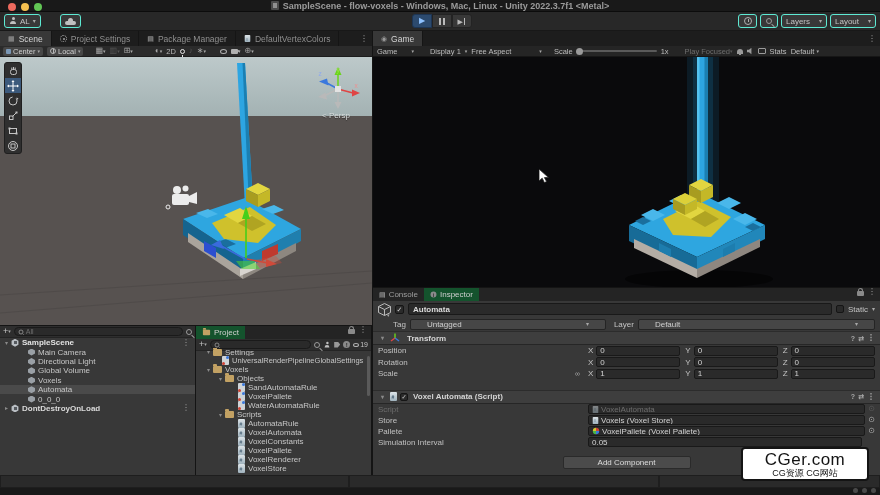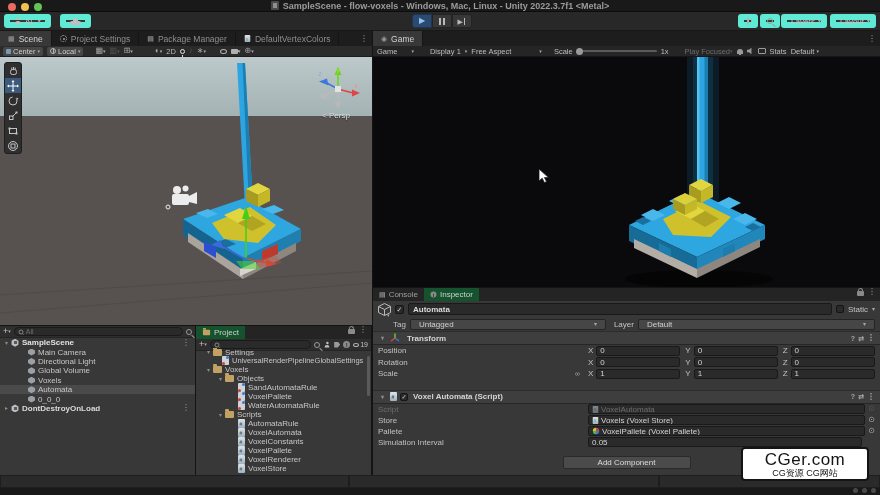--- a/index.html
+++ b/index.html
@@ -35,21 +35,21 @@
 
 
 #titlebar{left:0;top:0;width:880px;height:12px;background:#191919;border-bottom:1px solid #0c0c0c}
 .tl{width:8px;height:8px;border-radius:50%;display:inline-block;margin-top:2px}
 #title-text{left:0;top:1px;width:100%;text-align:center;font-size:9px;font-weight:bold;color:#9b9b9b;white-space:nowrap}
 .doc-ico{display:inline-block;width:8px;height:9px;background:#4a4a4a;border-radius:1px;vertical-align:-1px;margin-right:4px;position:relative}
 .doc-ico::after{content:"";position:absolute;left:2px;top:2px;width:4px;height:5px;background:#8f8f8f}
 
 
 #maintoolbar{left:0;top:12px;width:880px;height:19px;background:#282828;border-bottom:1px solid #181818}
-.tbtn{height:14px;background:#383838;border:6px solid #5eead4;border-radius:3px;display:flex;align-items:center;padding:0 4px;gap:3px;font-size:8px;color:#c4c4c4}
+.tbtn{height:14px;background:#383838;border:1px solid #5eead4;border-radius:3px;display:flex;align-items:center;padding:0 4px;gap:3px;font-size:8px;color:#c4c4c4}
 .playbtn{width:20px;height:14px;display:flex;align-items:center;justify-content:center;background:#383838;border:1px solid #232323}
 .playbtn.first{border-radius:3px 0 0 3px}
 .playbtn.last{border-radius:0 3px 3px 0}
 .playbtn.active{background:#2c4a6e;border-color:#1d3554}
 .pbar{display:inline-block;width:2px;height:7px;background:#b9b9b9;margin:0 1px}
 .mag{width:6px;height:6px;border:1px solid #9b9b9b;border-radius:50%;position:relative;display:inline-block;flex:none}
 .mag::after{content:"";position:absolute;width:4px;height:1px;background:#9b9b9b;transform:rotate(45deg);left:4px;top:6px}
 
 
 .dtabbar{height:15px;background:#1d1d1d;display:flex;align-items:stretch}
@@ -92,21 +92,21 @@
 .so-ico{width:7px;height:9px;background:#cfd4d8;border-radius:1px;position:relative;flex:none;margin-right:3px}
 .so-ico::after{content:"";position:absolute;left:0;bottom:0;width:3px;height:3px;border-radius:50%;background:#d04334}
 .so-ico::before{content:"";position:absolute;right:0;top:0;width:3px;height:3px;border-radius:50%;background:#3a78dd}
 .pal-ico{width:8px;height:8px;border-radius:50%;background:conic-gradient(#d04334 0 25%,#3a78dd 0 50%,#49b74a 0 75%,#d3c52f 0);flex:none;margin-right:3px}
 
 
 #inspector{left:372px;top:301px;width:508px;height:174px;background:#383838;border-left:1px solid #141414}
 .ihead{height:16px;display:flex;align-items:center;padding:0 5px;gap:4px;position:relative}
 .chk{width:9px;height:9px;background:#2a2a2a;border:1px solid #151515;border-radius:2px;display:flex;align-items:center;justify-content:center;color:#cfcfcf;font-size:7px;flex:none}
 .namefield{flex:1;height:12px;background:#2a2a2a;border:1px solid #191919;border-radius:2px;display:flex;align-items:center;padding:0 4px;font-weight:bold;color:#dadada}
-.ddl{height:11px;background:#464646;border:1px solid #242424;border-radius:2px;display:flex;align-items:center;padding:0 8px;justify-content:space-between;font-size:8px;color:#cfcfcf;gap:4px}
+.ddl{height:11px;background:#464646;border:1px solid #242424;border-radius:2px;display:flex;align-items:center;padding:0 16px;justify-content:space-between;font-size:8px;color:#cfcfcf;gap:4px}
 .comp-head{height:14px;background:#3e3e3e;border-top:1px solid #2c2c2c;border-bottom:1px solid #262626;display:flex;align-items:center;padding:0 5px;gap:3px;font-weight:bold;color:#d4d4d4;font-size:8px}
 .prow{height:11.5px;display:flex;align-items:center;padding:0 5px;font-size:8px}
 .plabel{width:210px;color:#c0c0c0;flex:none;overflow:hidden;white-space:nowrap}
 .axis{display:flex;flex:1;align-items:center;gap:3px;margin-right:5px;min-width:0}
 .field{flex:1;height:10px;background:#2a2a2a;border:1px solid #191919;border-radius:2px;display:flex;align-items:center;padding:0 3px;color:#d2d2d2;min-width:0}
 .objfield{flex:1;height:10px;background:#2a2a2a;border:1px solid #191919;border-radius:2px;display:flex;align-items:center;gap:2px;padding:0 3px;color:#d2d2d2;min-width:0;white-space:nowrap;overflow:hidden}
 .cube-ico{width:13px;height:13px;flex:none}
 .tr-ico{width:10px;height:10px;flex:none}
 
 

